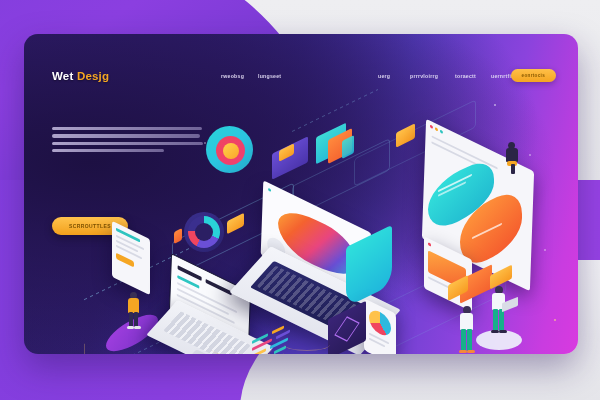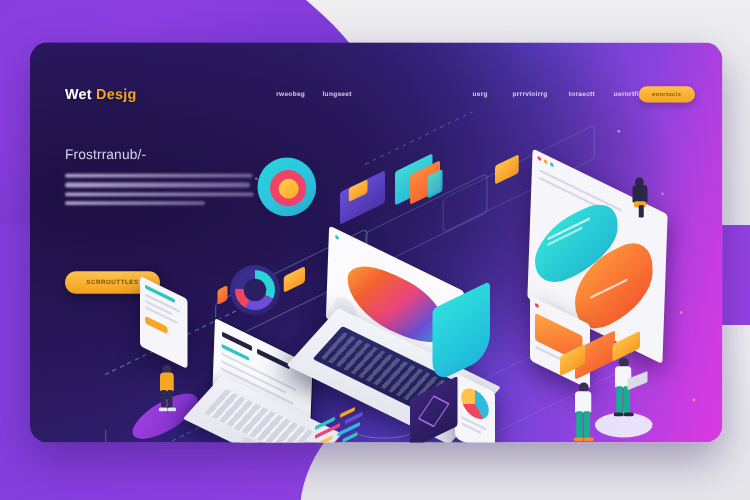--- a/index.html
+++ b/index.html
@@ -160,21 +160,20 @@
           <span class="nav-item" style="left:234px;">lungseet</span>
           <span class="nav-item" style="left:354px;">uerg</span>
           <span class="nav-item" style="left:386px;">prrrvloirrg</span>
           <span class="nav-item" style="left:431px;">toraectt</span>
           <span class="nav-item" style="left:467px;">uernrtfing</span>
           <span class="nav-cta">eonrtocis</span>
         </nav>
       </div>
 
       <div class="hero">
-        <div class="eyebrow">Frostrranub/-</div>
         <div class="body-copy">
           <div class="ln" style="width:150px;"></div>
           <div class="ln" style="width:148px;"></div>
           <div class="ln" style="width:151px;"></div>
           <div class="ln" style="width:112px;"></div>
         </div>
       </div>
       <div class="cta">SCRROUTTLES</div>
 
       <div class="iso" style="inset:0;">

